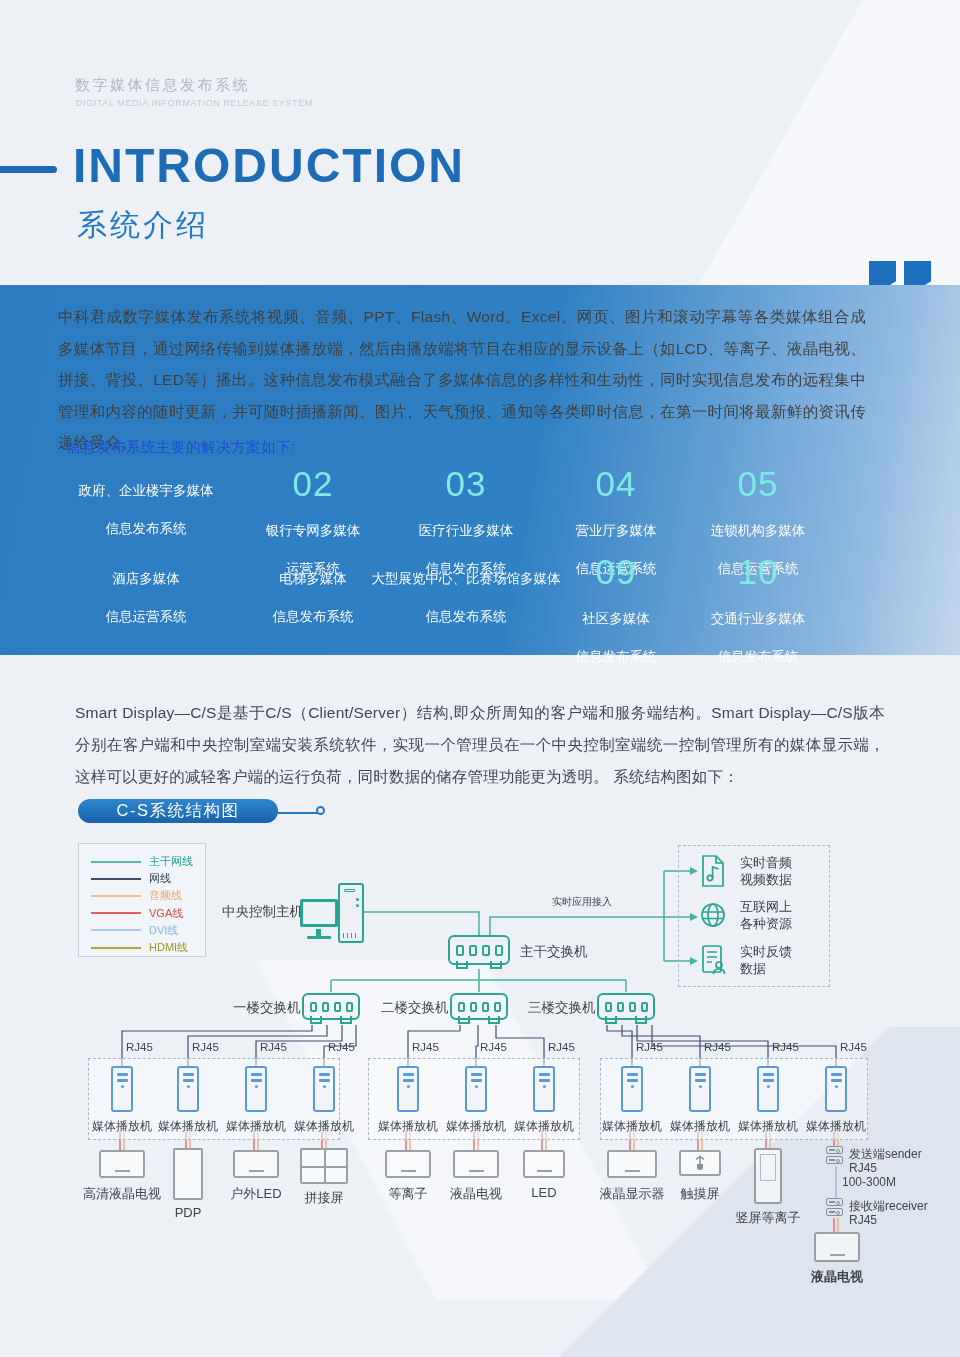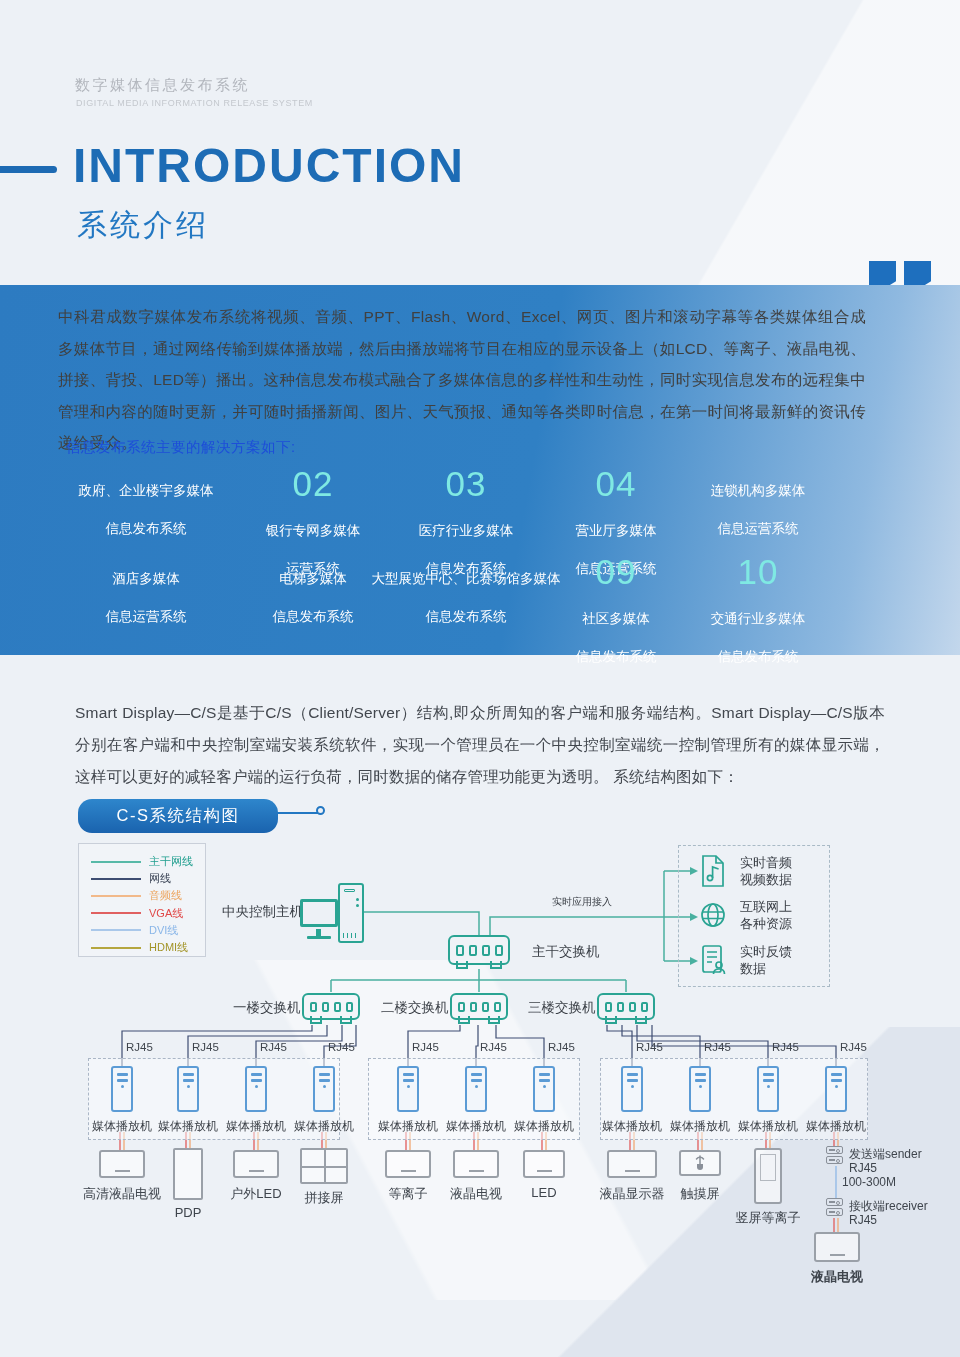--- a/index.html
+++ b/index.html
@@ -38,21 +38,21 @@
   .sol-cell { width:220px; text-align:center; }
   .sol-num { font-size:35px; line-height:40px; color:#7fe9e3; letter-spacing:1px; }
   .sol-line { font-size:13.5px; line-height:21.5px; color:#ffffff; white-space:nowrap;
               display:flex; justify-content:center;margin-top:16px; }
   .r1 { top:464px; } .r2 { top:552px; }
   .c1 { left:36px; } .c2 { left:203px; } .c3 { left:356px; } .c4 { left:506px; } .c5 { left:648px; }
 
   
   .cs-para { left:75px; top:697px; width:810px; font-size:15.5px; line-height:32px;
              color:#42474e; text-align:justify; letter-spacing:0.2px; }
-  .cs-pill { left:78px; top:799px; width:200px; height:34px; border-radius:14px;
+  .cs-pill { left:78px; top:799px; width:200px; height:24px; border-radius:14px;
              background:linear-gradient(180deg,#2e86cc,#1a63ae); color:#fff; font-size:16.5px;
              letter-spacing:1.5px; display:flex; align-items:center; justify-content:center; }
   .cs-line { left:277px; top:812px; width:41px; height:2px; background:#2277c2; }
   .cs-dot  { left:316px; top:806px; width:9px; height:9px; border:2.5px solid #2277c2;
              border-radius:50%; background:#edf1f6; }
 
   
   .diagram { left:0; top:835px; width:960px; height:522px; }
   .diagram .abs { position:absolute; }
   .dg-label { font-size:13.5px; color:#3a3f46; white-space:nowrap; }
@@ -162,20 +162,21 @@
   <div class="abs sol-cell r1 c4">
     <div class="sol-num">04</div>
     <div class="sol-line">
         <span>营业厅多媒体</span>
       </div>
     <div class="sol-line">
         <span>信息运营系统</span>
       </div>
   </div>
   <div class="abs sol-cell r1 c5">
+    <div class="sol-num">05</div>
     <div class="sol-line">
         <span>连锁机构多媒体</span>
       </div>
     <div class="sol-line">
         <span>信息运营系统</span>
       </div>
   </div>
   <div class="abs sol-cell r2 c1">
     <div class="sol-line">
         <span>酒店多媒体</span>
@@ -308,21 +309,21 @@
       <i class="host-stem"></i>
         <i class="host-base"></i>
     </div>
 
     <div class="abs sw sw-trunk">
       <i class="port"></i>
         <i class="port"></i>
         <i class="port"></i>
         <i class="port"></i>
     </div>
-    <div class="abs dg-label" style="left:520px;top:108px;margin-left:12px;">主干交换机</div>
+    <div class="abs dg-label" style="left:520px;top:108px;">主干交换机</div>
 
     <div class="abs dg-label" style="left:552px;top:60px;font-size:10px;">实时应用接入</div>
 
     <div class="abs dashed-box"></div>
     <svg class="abs" style="left:698px;top:19px;" width="30" height="34">
       <g fill="none" stroke="#2aa493" stroke-width="1.7">
         <path d="M5 2 h13 l7 7 v23 h-20 z"></path>
           <path d="M18 2 v7 h7"></path>
         <circle cx="12" cy="24" r="2.6"></circle>
           <path d="M14.6 24 V13 l6 2"></path>

